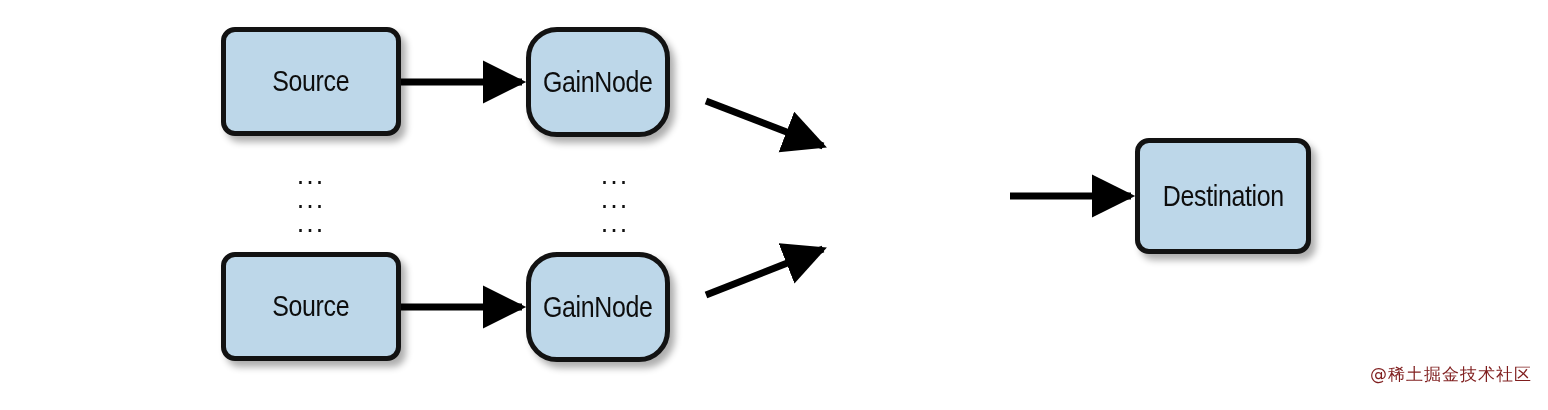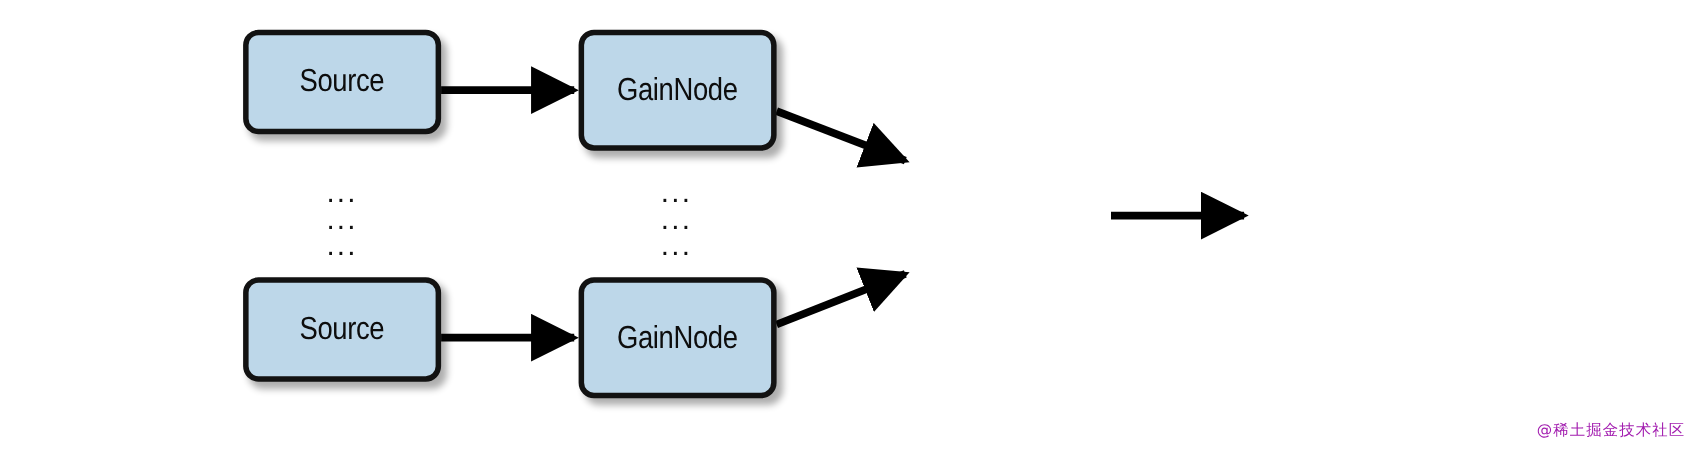--- a/index.html
+++ b/index.html
@@ -41,22 +41,22 @@
     font-family: "Liberation Sans", sans-serif;
     font-size: 29px;
     font-weight: 400;
     color: #0d0d0d;
     letter-spacing: -0.4px;
     text-align: center;
     line-height: 1.18;
     transform: scaleX(0.86);
     white-space: pre-line;
   }
-  .node-source   { width: 180px; height: 95px; }
-  .node-gain     { width: 180px; height: 110px; }
+  .node-source   { width: 180px; height: 109px; }
+  .node-gain     { width: 144px; height: 110px; border-radius: 31px; }
   .node-master   { width: 178px; height: 116px; }
   .node-dest     { width: 176px; height: 116px; }
 
   #src-top   { left: 221px; top: 27px; }
   #gain-top  { left: 526px; top: 27px; }
   #src-bot   { left: 221px; top: 252px; }
   #gain-bot  { left: 526px; top: 252px; }
   #master    { left: 830px; top: 138px; }
   #dest      { left: 1135px; top: 138px; }
 
@@ -74,24 +74,24 @@
     color: #111111;
     letter-spacing: 2px;
     height: 24px;
   }
   #ell-left  { left: 281px; top: 163px; width: 60px; }
   #ell-right { left: 585px; top: 163px; width: 60px; }
 
   #watermark {
     position: absolute;
     right: 16px;
-    bottom: 10px;
+    bottom: 24px;
     font-family: "DejaVu Sans", sans-serif;
-    font-size: 14px;
-    color: #a21caf;
+    font-size: 17px;
+    color: #7f1d1d;
     letter-spacing: 1px;
     user-select: none;
     z-index: 5;
   }
 </style>
 </head>
 <body>
 
 <div id="canvas">
 
@@ -123,20 +123,23 @@
 
   <div class="node node-source" id="src-bot">
     <span class="node-label">Source</span>
   </div>
 
   <div class="node node-gain" id="gain-bot">
     <span class="node-label">GainNode</span>
   </div>
 
 
+  <div class="node node-dest" id="dest">
+    <span class="node-label">Destination</span>
+  </div>
 
   <div class="ellipsis-group" id="ell-left">
     <span class="ellipsis-row">...</span>
     <span class="ellipsis-row">...</span>
     <span class="ellipsis-row">...</span>
   </div>
 
   <div class="ellipsis-group" id="ell-right">
     <span class="ellipsis-row">...</span>
     <span class="ellipsis-row">...</span>

